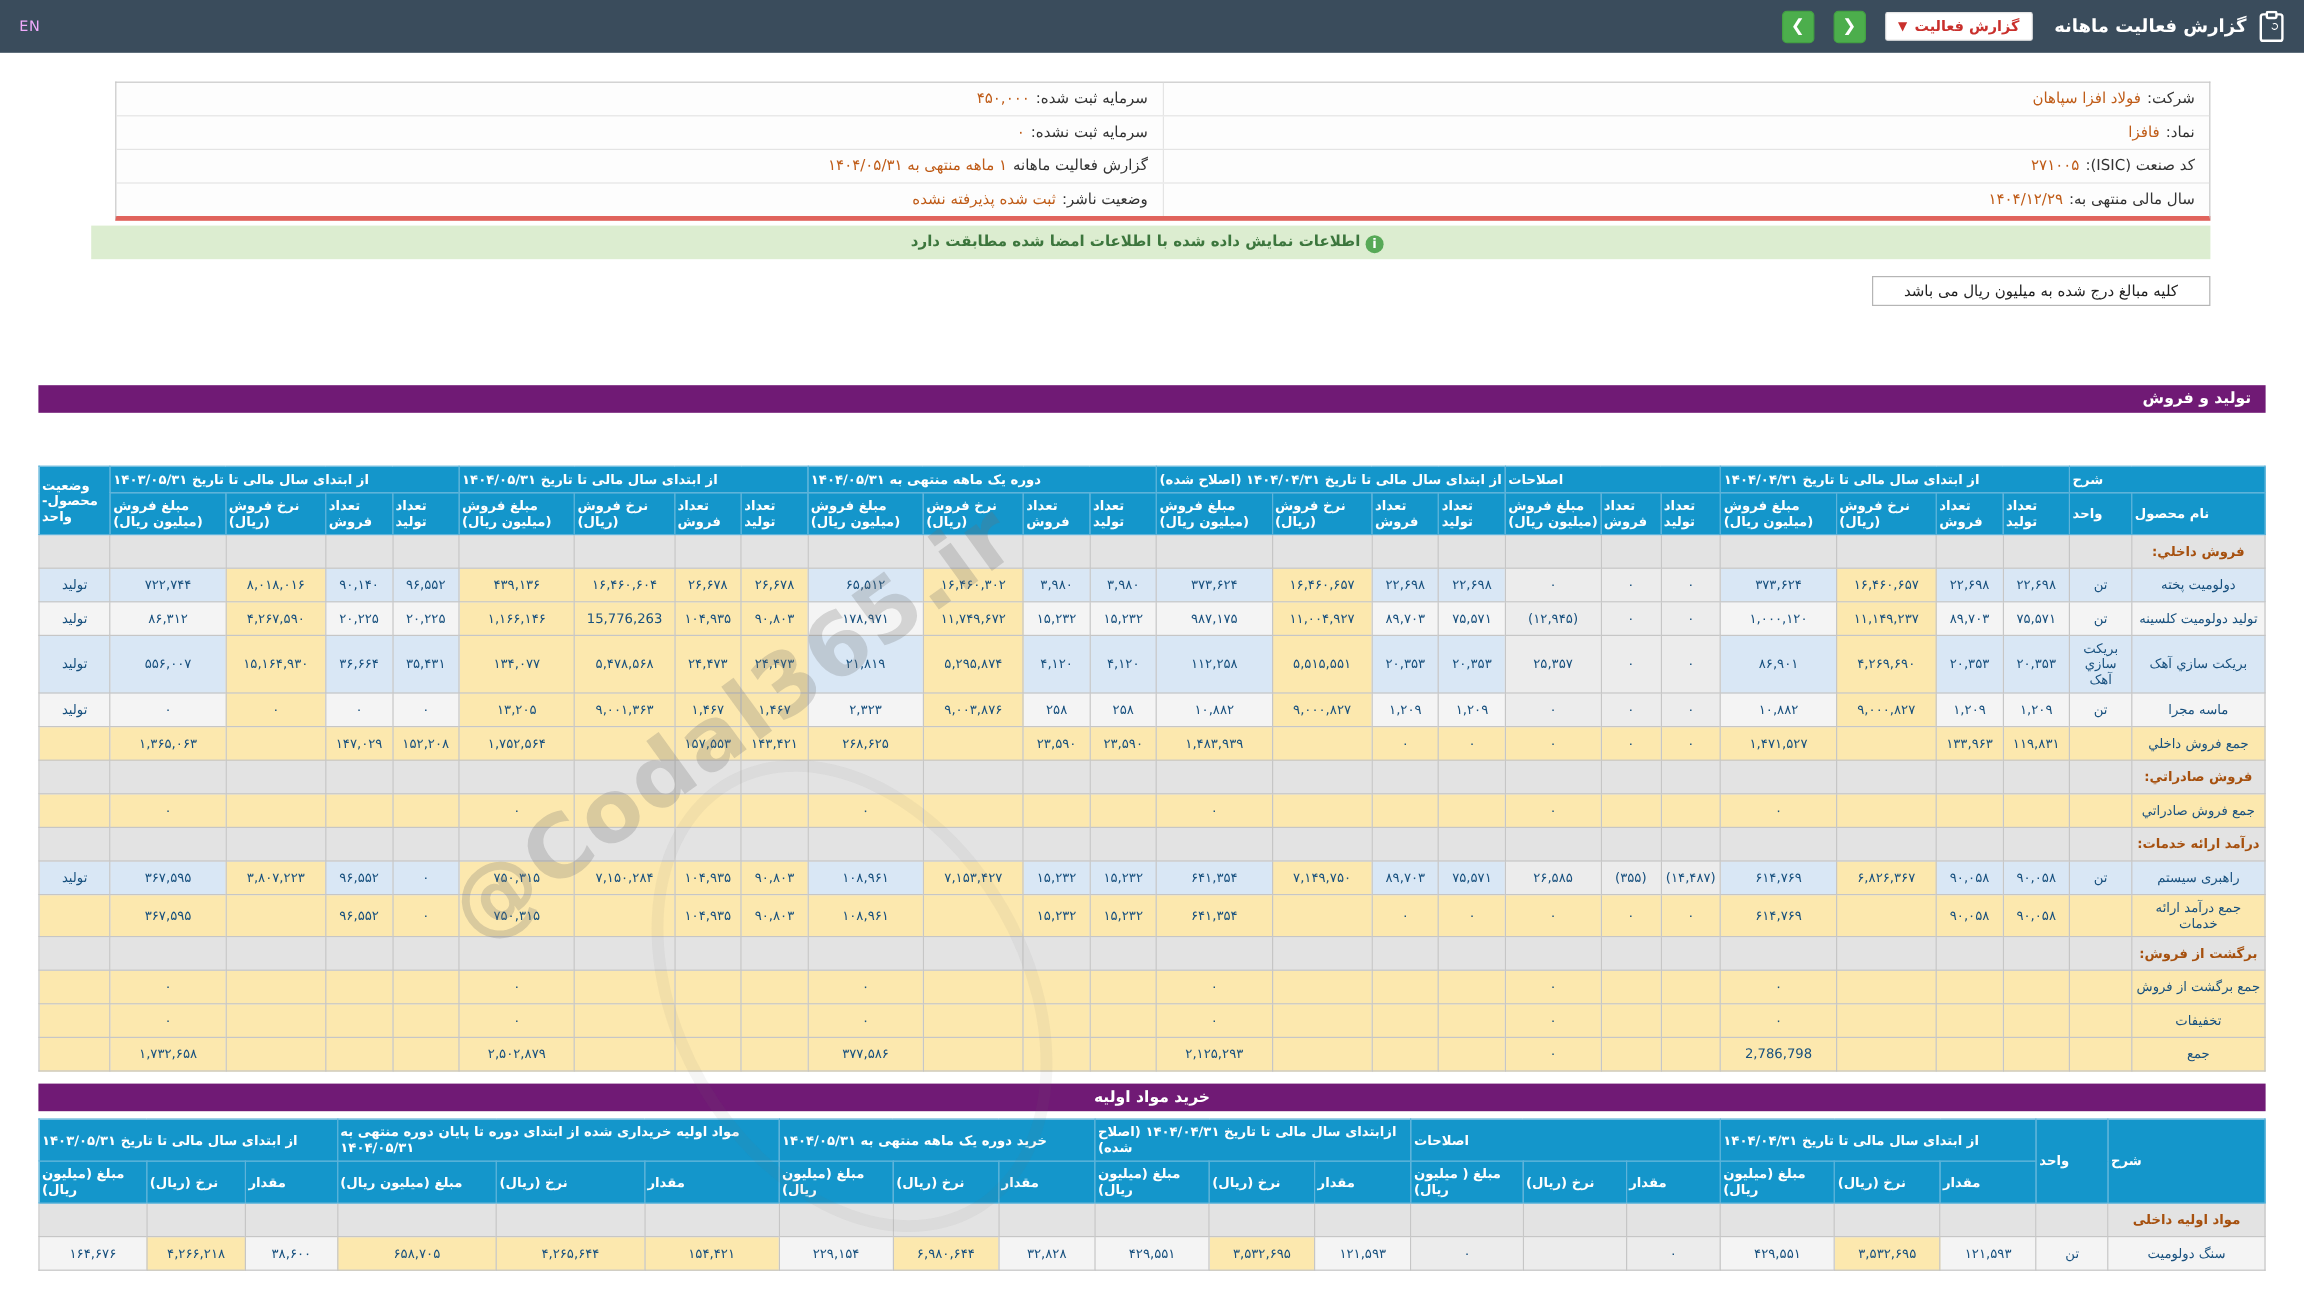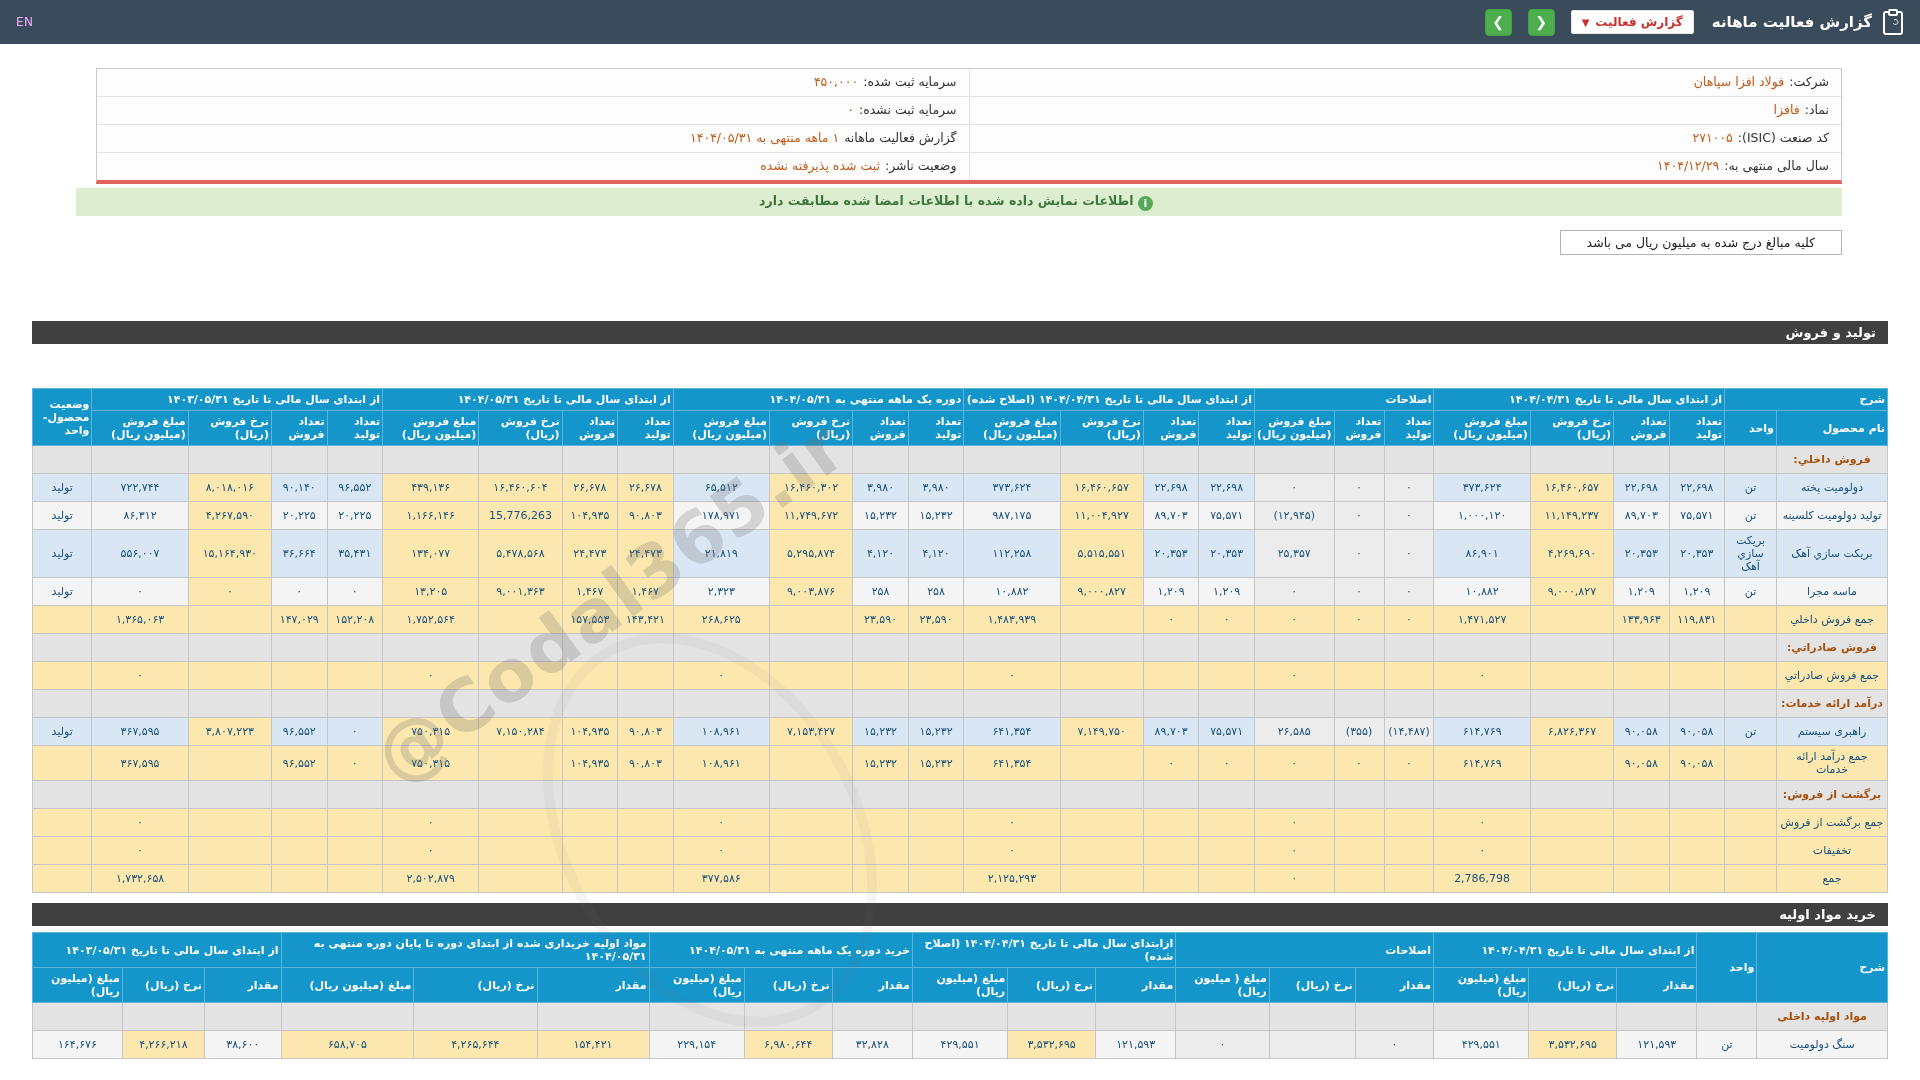--- a/index.html
+++ b/index.html
@@ -32,31 +32,31 @@
   .notice { margin:4px 46px 0 44px; background:#dcedd0; color:#3c763d; text-align:center;
             font-size:12.5px; font-weight:bold; padding:5px 0; }
   .info-i { display:inline-block; width:15px; height:15px; border-radius:50%; background:#57a957; color:#fff;
             font-size:11px; line-height:15px; text-align:center; font-weight:bold; margin-inline-start:6px;
             vertical-align:-2px; font-style:normal; }
 
   .amounts-tab { display:inline-block; margin:14px 46px 0; border:1px solid #b5b5b5; background:#fff;
                  padding:4px 26px; font-size:12.5px; color:#222; }
 
   
-  .sec-bar { background:#404040; color:#fff; font-weight:bold; font-size:13px; padding:4px 12px; }
+  .sec-bar { background:#701a75; color:#fff; font-weight:bold; font-size:13px; padding:4px 12px; }
   .sec-sub { border:1px solid #ccc; border-top:none; background:#fff; color:#1b1b1b; font-weight:bold;
              font-size:12.5px; padding:4px 12px; }
   .sec1 { margin-top:66px; }
-  .sec2 { margin-top:10px; }
+  .sec2 { margin-top:10px;text-align:center; }
 
   
   table.rep { width:100%; border-collapse:collapse; table-layout:fixed; margin-top:44px; }
   table.rep2 { margin-top:6px; }
   table.rep th { background:#1496cb; color:#fff; border:1px solid #5eb3da; font-size:11px; font-weight:bold;
-                 padding:4px 2px; text-align:right; }
+                 padding:4px 2px; text-align:left; }
   table.rep td { border:1px solid #c6c6c6; font-size:11px; padding:4px 3px; text-align:center;
                  color:#17507e; height:28px; word-wrap:break-word; }
   td.c-name { text-align:right; color:#b05a13; padding-right:6px; }
   td.c-unit, td.c-status { color:#b05a13; }
   tr.r-sec td { background:#e3e3e3; }
   tr.r-sec td.c-name { color:#a6500e; font-weight:bold; }
   .bg-blue  { background:#d9e7f5; }
   .bg-white { background:#f4f4f4; }
   .bg-yel   { background:#fce8ae; }
   .bg-gray  { background:#ececec; }

